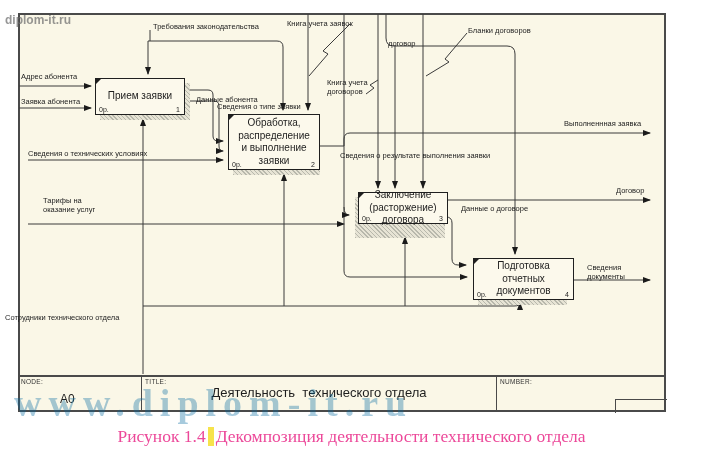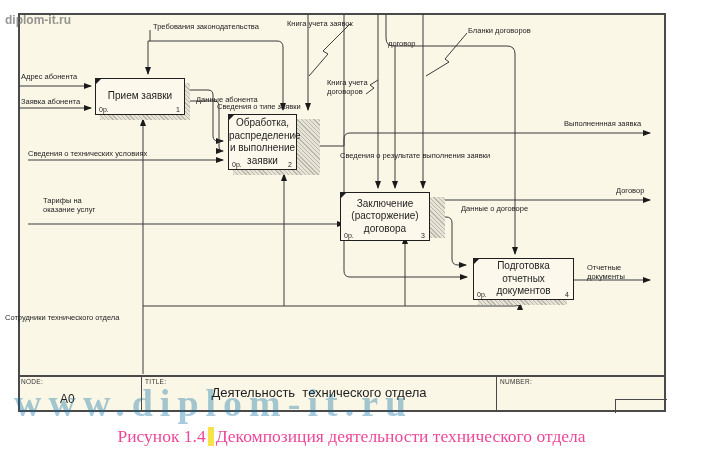--- a/index.html
+++ b/index.html
@@ -95,32 +95,32 @@
 
   <div class="shadow" style="left:100px;top:83px;width:90px;height:37px;"></div>
   <div class="box" style="left:95px;top:78px;width:90px;height:37px;">
     <div class="notch"></div>
     <div class="bt">Прием заявки</div>
     <div class="bl">0р.</div>
     <div class="br">1</div>
   </div>
 
   <div class="shadow" style="left:233px;top:119px;width:87px;height:56px;"></div>
-  <div class="box" style="left:228px;top:114px;width:69px;height:56px;">
+  <div class="box" style="left:228px;top:114px;width:92px;height:56px;">
     <div class="notch"></div>
     <div class="bt">Обработка,
 распределение
 и выполнение
 заявки</div>
     <div class="bl">0р.</div>
     <div class="br">2</div>
   </div>
 
   <div class="shadow" style="left:355px;top:197px;width:90px;height:41px;"></div>
-  <div class="box" style="left:340px;top:192px;width:90px;height:49px;">
+  <div class="box" style="left:358px;top:192px;width:90px;height:32px;">
     <div class="notch"></div>
     <div class="bt">Заключение
 (расторжение)
 договора</div>
     <div class="bl">0р.</div>
     <div class="br">3</div>
   </div>
 
   <div class="shadow" style="left:478px;top:263px;width:89px;height:42px;"></div>
   <div class="box" style="left:473px;top:258px;width:101px;height:42px;">
@@ -143,21 +143,21 @@
   <div class="lbl" style="left:28px;top:149px;">Сведения о технических условиях</div>
   <div class="lbl" style="left:43px;top:196px;">Тарифы на
 оказание услуг</div>
   <div class="lbl" style="left:5px;top:313px;text-align:right;">Сотрудники технического отдела</div>
   <div class="lbl" style="left:196px;top:95px;">Данные абонента</div>
   <div class="lbl" style="left:217px;top:102px;">Сведения о типе заявки</div>
   <div class="lbl" style="left:340px;top:151px;">Сведения о результате выполнения заявки</div>
   <div class="lbl" style="left:461px;top:204px;">Данные о договоре</div>
   <div class="lbl" style="left:564px;top:119px;">Выполненнная заявка</div>
   <div class="lbl" style="left:616px;top:186px;">Договор</div>
-  <div class="lbl" style="left:587px;top:263px;">Отчетные
+  <div class="lbl" style="left:587px;top:263px;">Сведения
 документы</div>
 
   <div id="tbar">
     <div class="tcell" id="cell-node">
       <div class="tcell-label">NODE:</div>
       <div id="node-value">A0</div>
     </div>
     <div class="tcell" id="cell-title">
       <div class="tcell-label">TITLE:</div>
       <div id="title-value">Деятельность  технического отдела</div>

